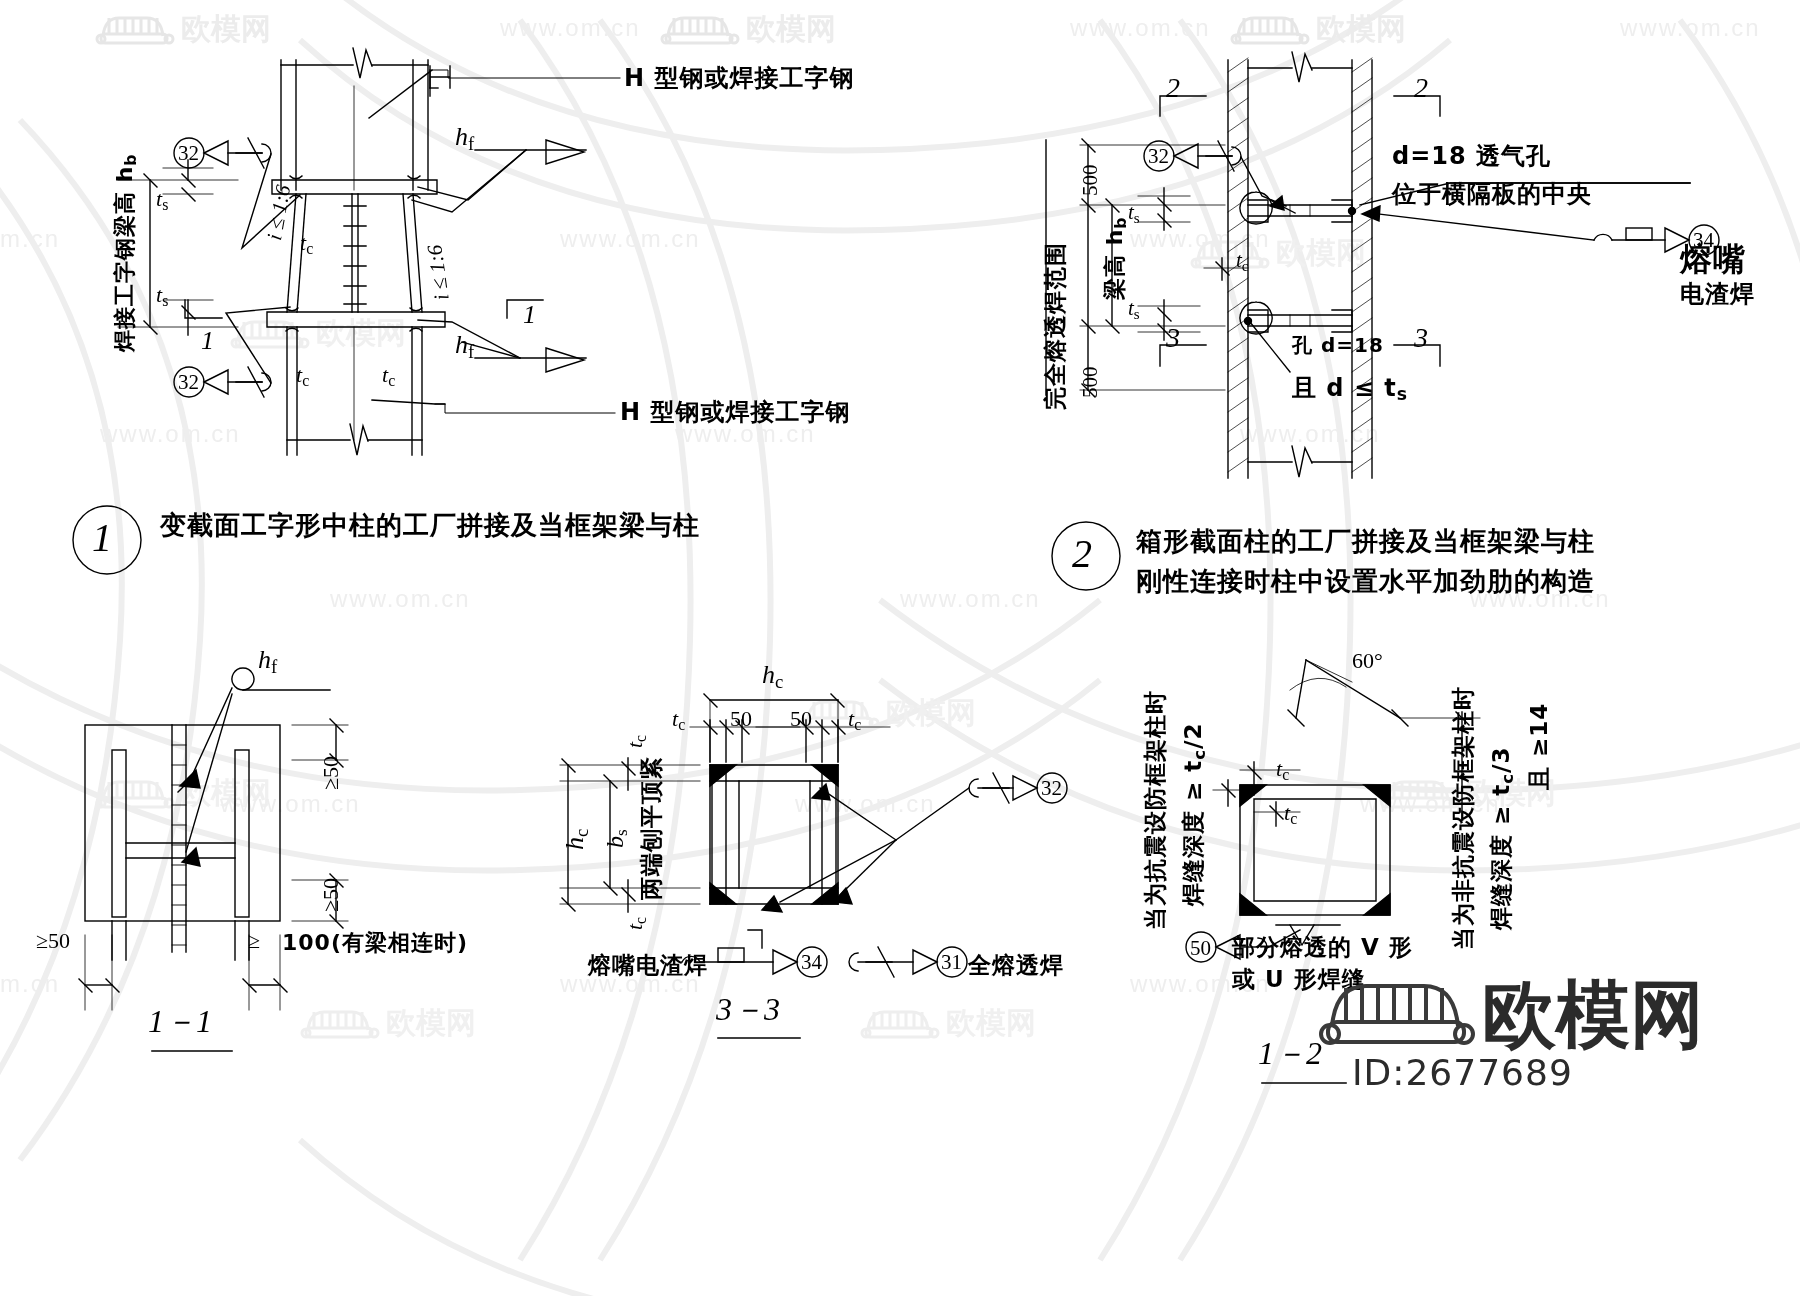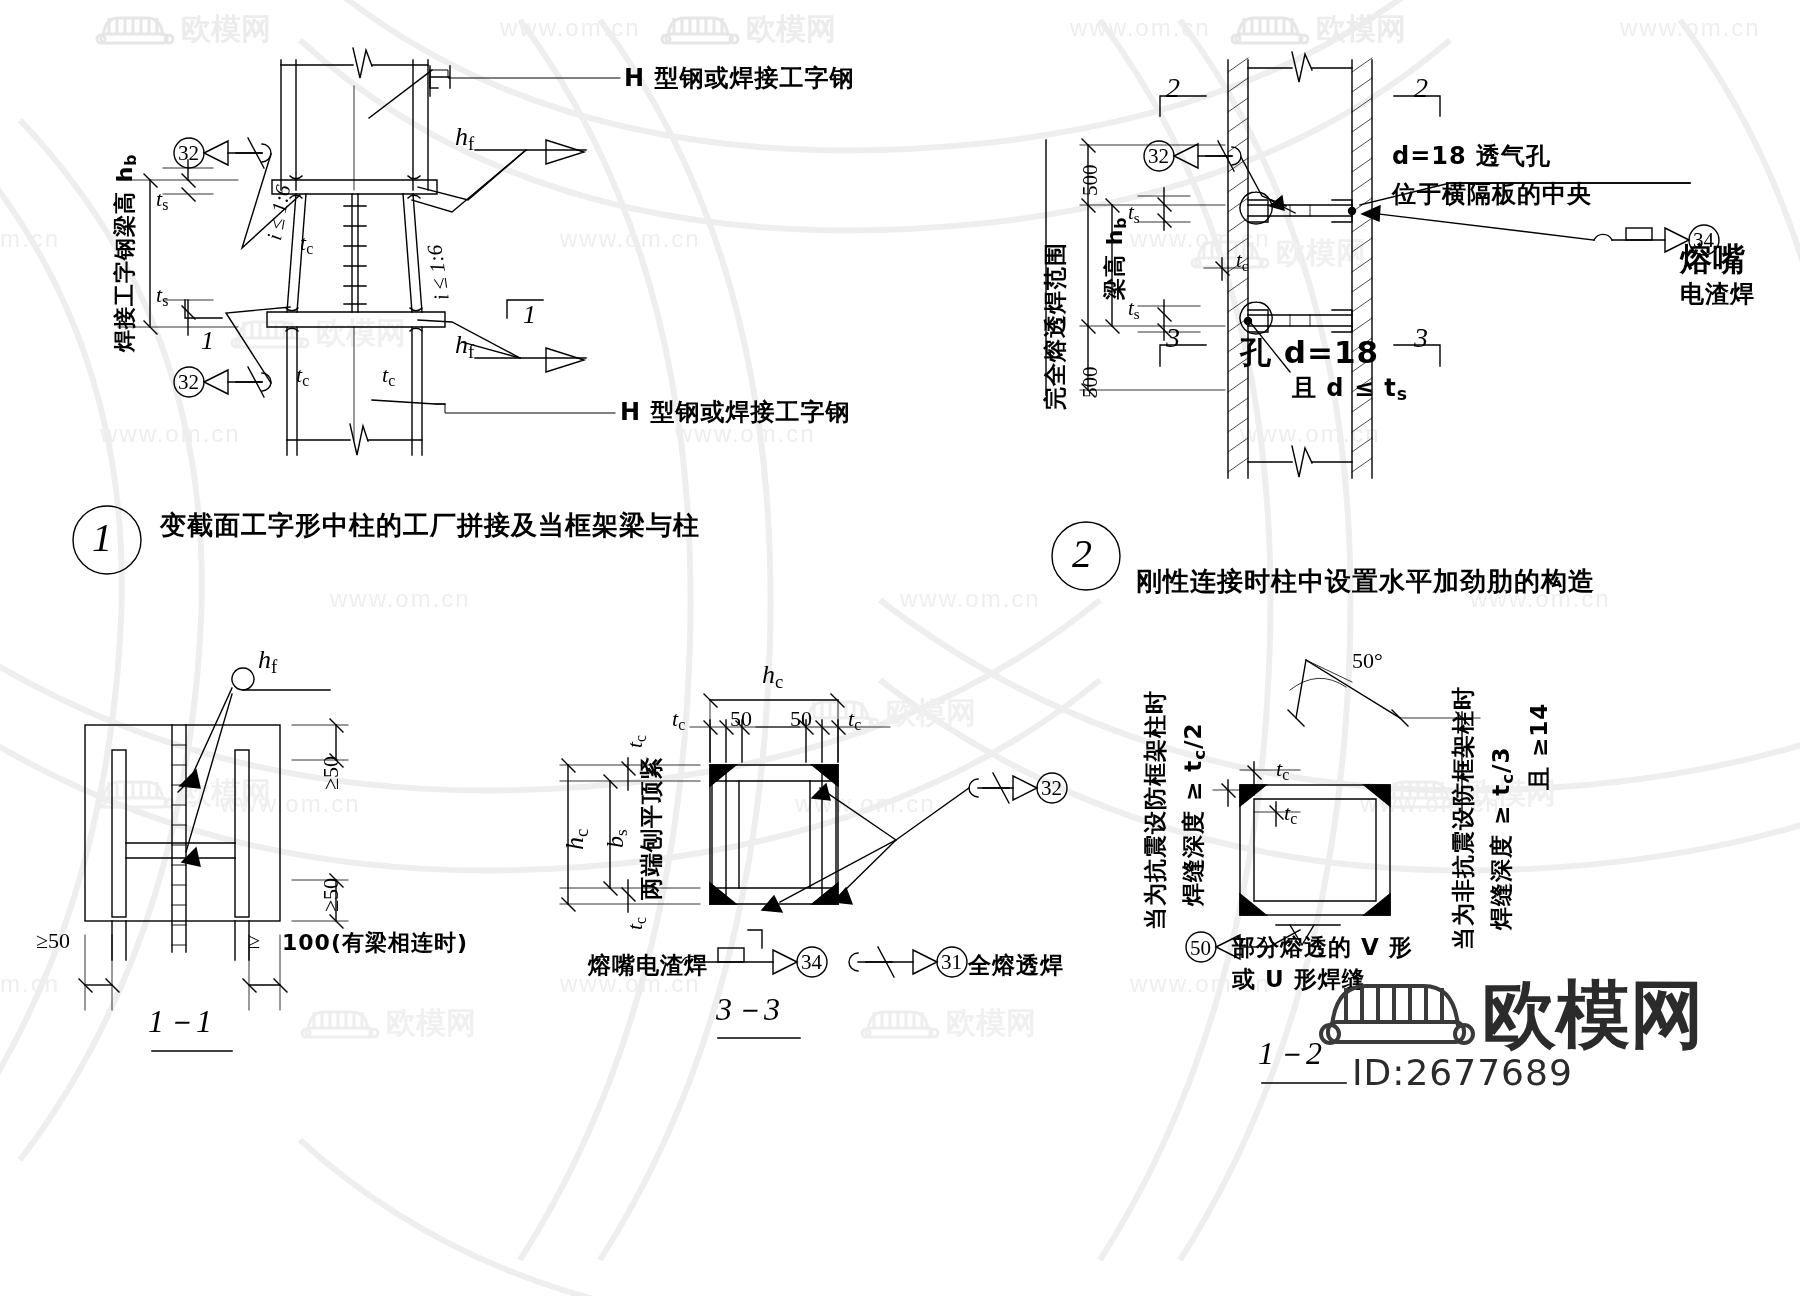--- a/index.html
+++ b/index.html
@@ -573,21 +573,21 @@
   <div class="lbl cn" style="left:160px;top:508px;font-size:26px;">变截面工字形中柱的工厂拼接及当框架梁与柱</div>
 
   <div class="lbl" style="left:1392px;top:140px;font-size:24px;">
     <span class="cn">d=18 透气孔</span>
   </div>
   <div class="lbl cn" style="left:1392px;top:178px;font-size:24px;">位于横隔板的中央</div>
 
   <div class="lbl cn" style="left:1680px;top:238px;font-size:32px;">熔嘴</div>
   <div class="lbl cn" style="left:1680px;top:278px;font-size:24px;">电渣焊</div>
 
-  <div class="lbl cn" style="left:1240px;top:332px;font-size:31px;">孔 d=18</div>
+  <div class="lbl cn" style="left:1292px;top:332px;font-size:20px;">孔 d=18</div>
   <div class="lbl cn" style="left:1292px;top:372px;font-size:24px;">
     <span>且 d ≤ t</span><span class="sub it">s</span>
   </div>
 
   <div class="lbl cn" style="left:1040px;top:410px;font-size:23px;transform:rotate(-90deg);transform-origin:0 0;">完全熔透焊范围</div>
 
   <div class="lbl cn" style="left:1100px;top:300px;font-size:22px;transform:rotate(-90deg);transform-origin:0 0;">
     <span>梁高 h</span><span class="sub it">b</span>
   </div>
 
@@ -606,20 +606,21 @@
 
   <div class="lbl" style="left:1148px;top:144px;font-size:21px;">32</div>
   <div class="lbl" style="left:1693px;top:228px;font-size:21px;">34</div>
 
   <div class="lbl it" style="left:1166px;top:72px;font-size:28px;">2</div>
   <div class="lbl it" style="left:1414px;top:72px;font-size:28px;">2</div>
   <div class="lbl it" style="left:1166px;top:322px;font-size:28px;">3</div>
   <div class="lbl it" style="left:1414px;top:322px;font-size:28px;">3</div>
 
   <div class="lbl" style="left:1072px;top:530px;font-size:40px;font-style:italic;">2</div>
+  <div class="lbl cn" style="left:1136px;top:524px;font-size:26px;">箱形截面柱的工厂拼接及当框架梁与柱</div>
   <div class="lbl cn" style="left:1136px;top:564px;font-size:26px;">刚性连接时柱中设置水平加劲肋的构造</div>
 
   <div class="lbl it" style="left:258px;top:645px;font-size:26px;">
     <span>h</span><span class="sub">f</span>
   </div>
   <div class="lbl" style="left:318px;top:790px;font-size:22px;transform:rotate(-90deg);transform-origin:0 0;">≥50</div>
   <div class="lbl" style="left:318px;top:912px;font-size:22px;transform:rotate(-90deg);transform-origin:0 0;">≥50</div>
   <div class="lbl" style="left:36px;top:928px;font-size:22px;">≥50</div>
   <div class="lbl" style="left:248px;top:928px;font-size:22px;">
     <span>≥</span>
@@ -653,21 +654,21 @@
     <span>t</span><span class="sub">c</span>
   </div>
 
   <div class="lbl" style="left:1041px;top:776px;font-size:21px;">32</div>
   <div class="lbl" style="left:801px;top:950px;font-size:21px;">34</div>
   <div class="lbl" style="left:941px;top:950px;font-size:21px;">31</div>
   <div class="lbl cn" style="left:588px;top:950px;font-size:23px;">熔嘴电渣焊</div>
   <div class="lbl cn" style="left:968px;top:950px;font-size:23px;font-family:Liberation Mono, monospace;">全熔透焊</div>
   <div class="lbl" style="left:716px;top:988px;font-size:32px;font-style:italic;">3－3</div>
 
-  <div class="lbl" style="left:1352px;top:648px;font-size:22px;">50°</div>
+  <div class="lbl" style="left:1352px;top:648px;font-size:22px;">60°</div>
   <div class="lbl it" style="left:1276px;top:756px;font-size:22px;">
     <span>t</span><span class="sub">c</span>
   </div>
   <div class="lbl it" style="left:1284px;top:800px;font-size:22px;">
     <span>t</span><span class="sub">c</span>
   </div>
 
   <div class="lbl cn" style="left:1140px;top:930px;font-size:23px;transform:rotate(-90deg);transform-origin:0 0;">当为抗震设防框架柱时</div>
   <div class="lbl cn" style="left:1178px;top:906px;font-size:23px;transform:rotate(-90deg);transform-origin:0 0;">
     <span>焊缝深度 ≥ t</span><span class="sub it">c</span><span>/2</span>

